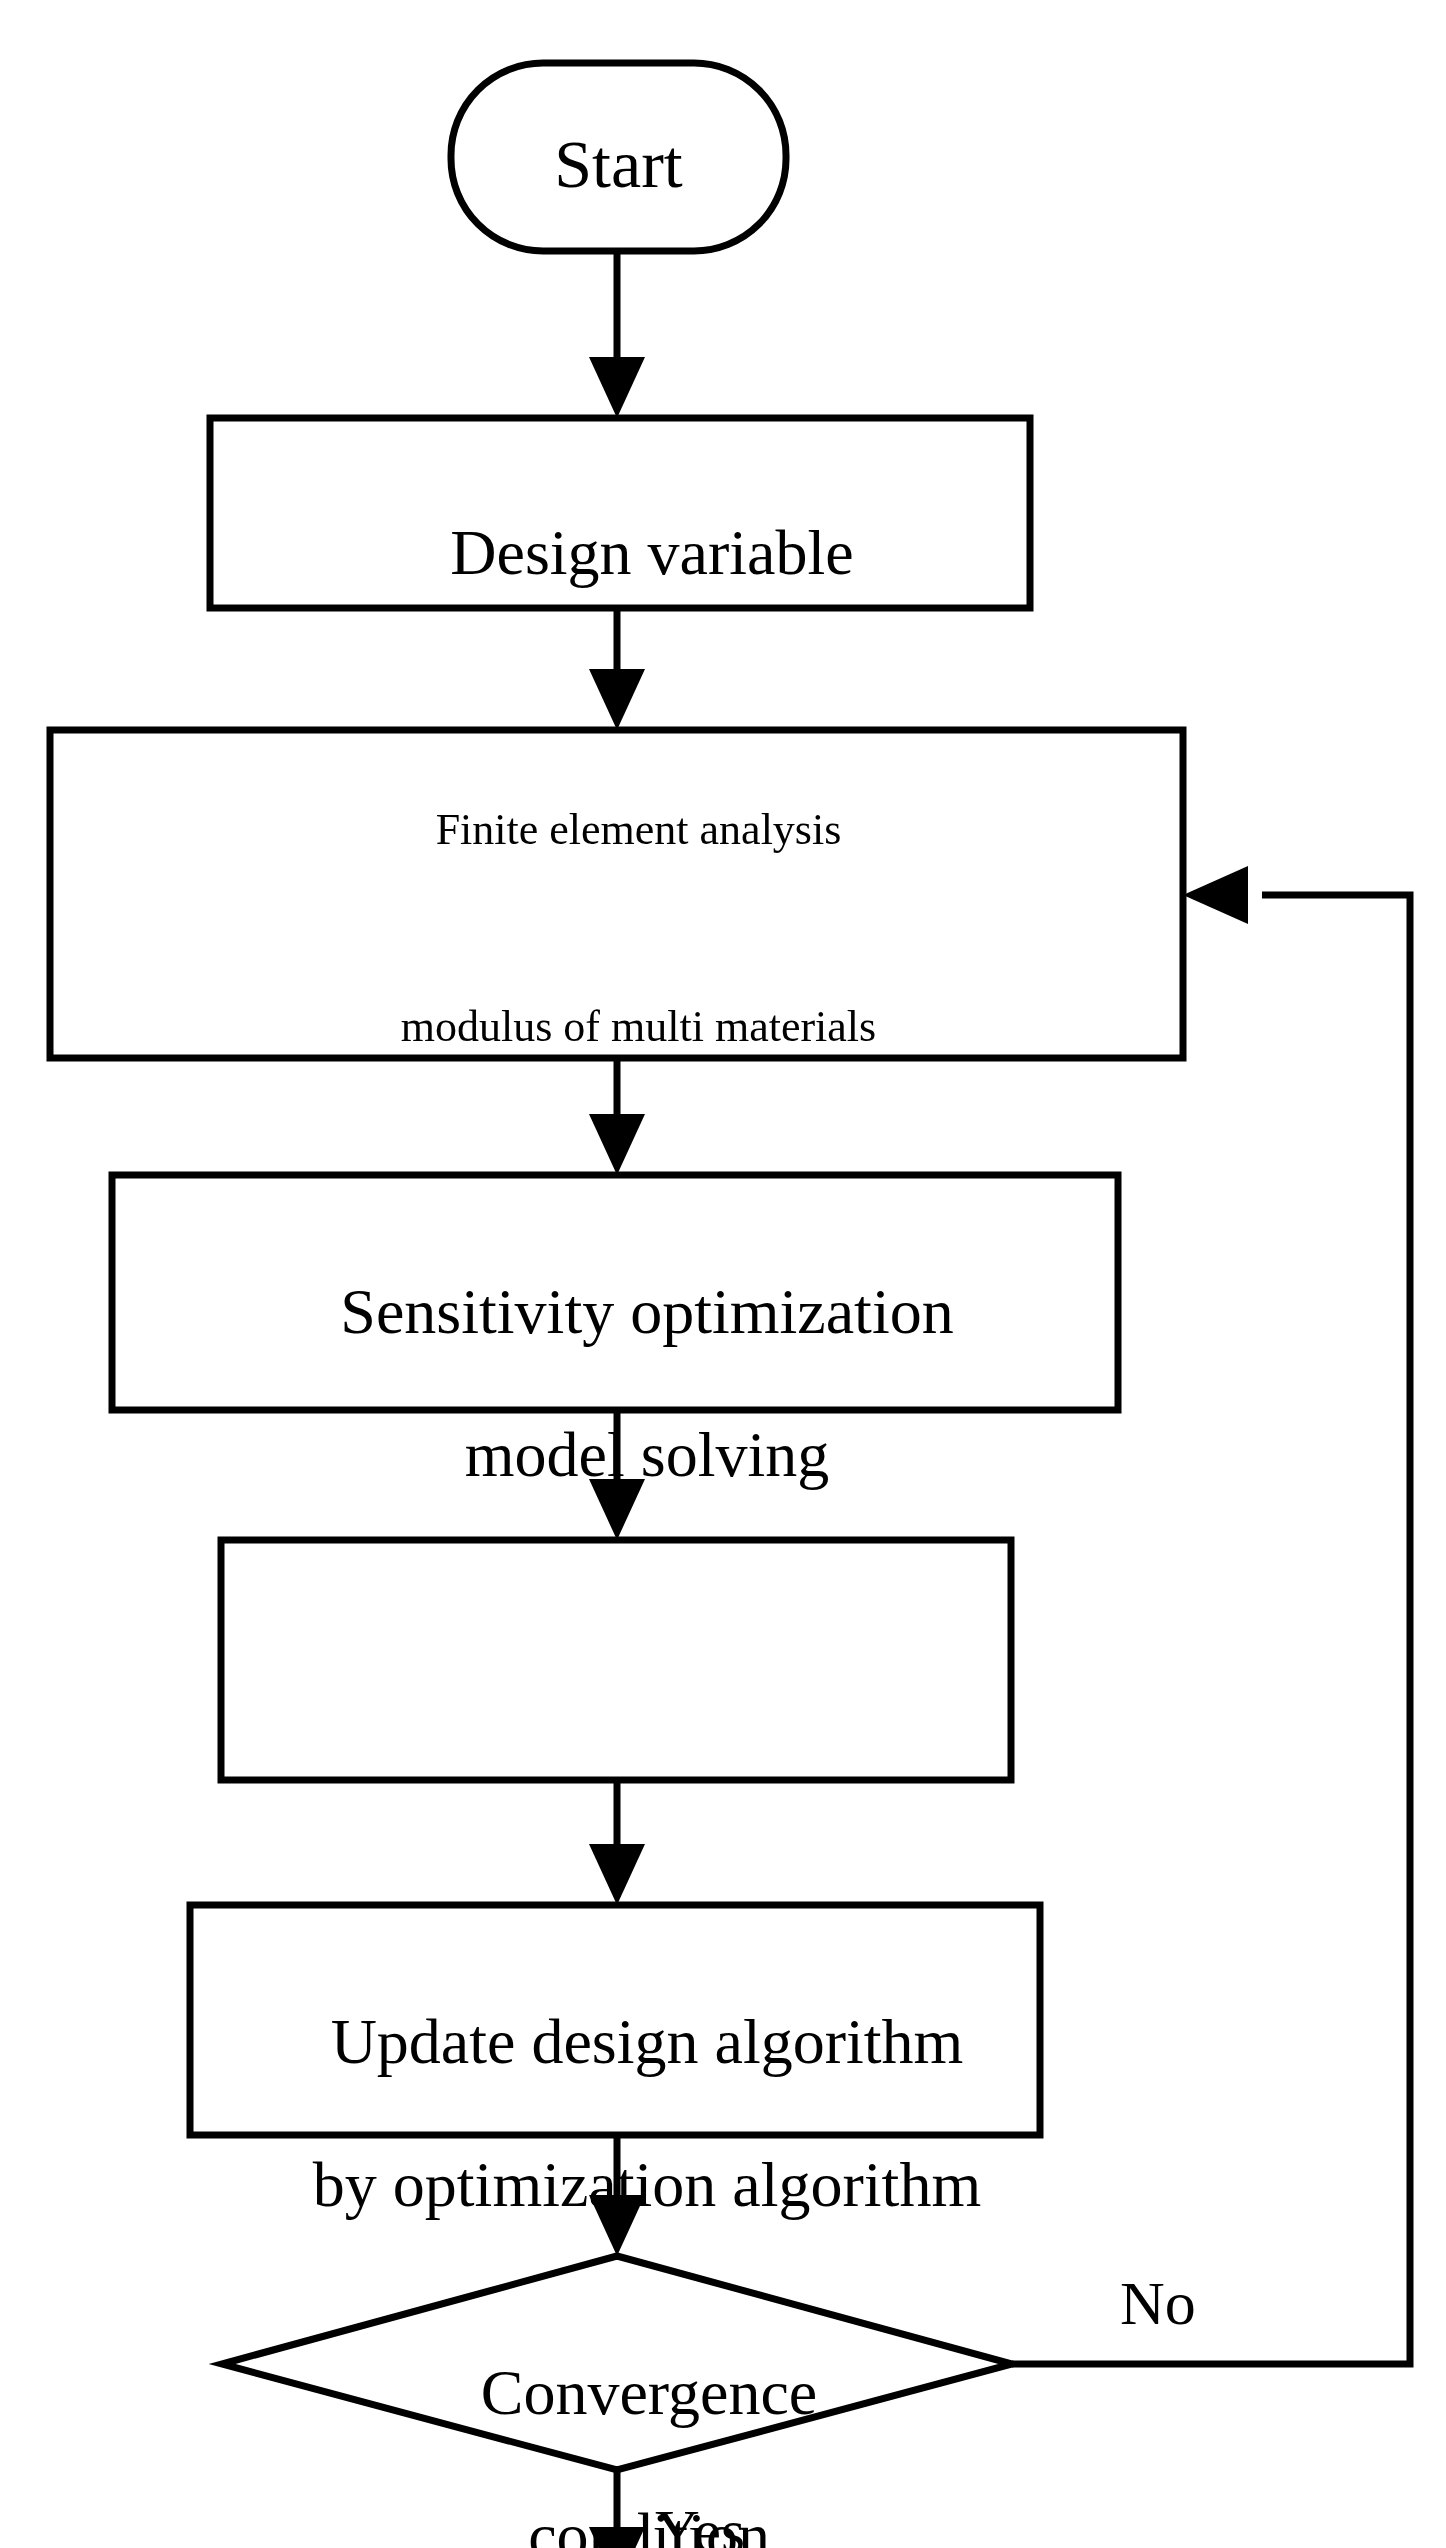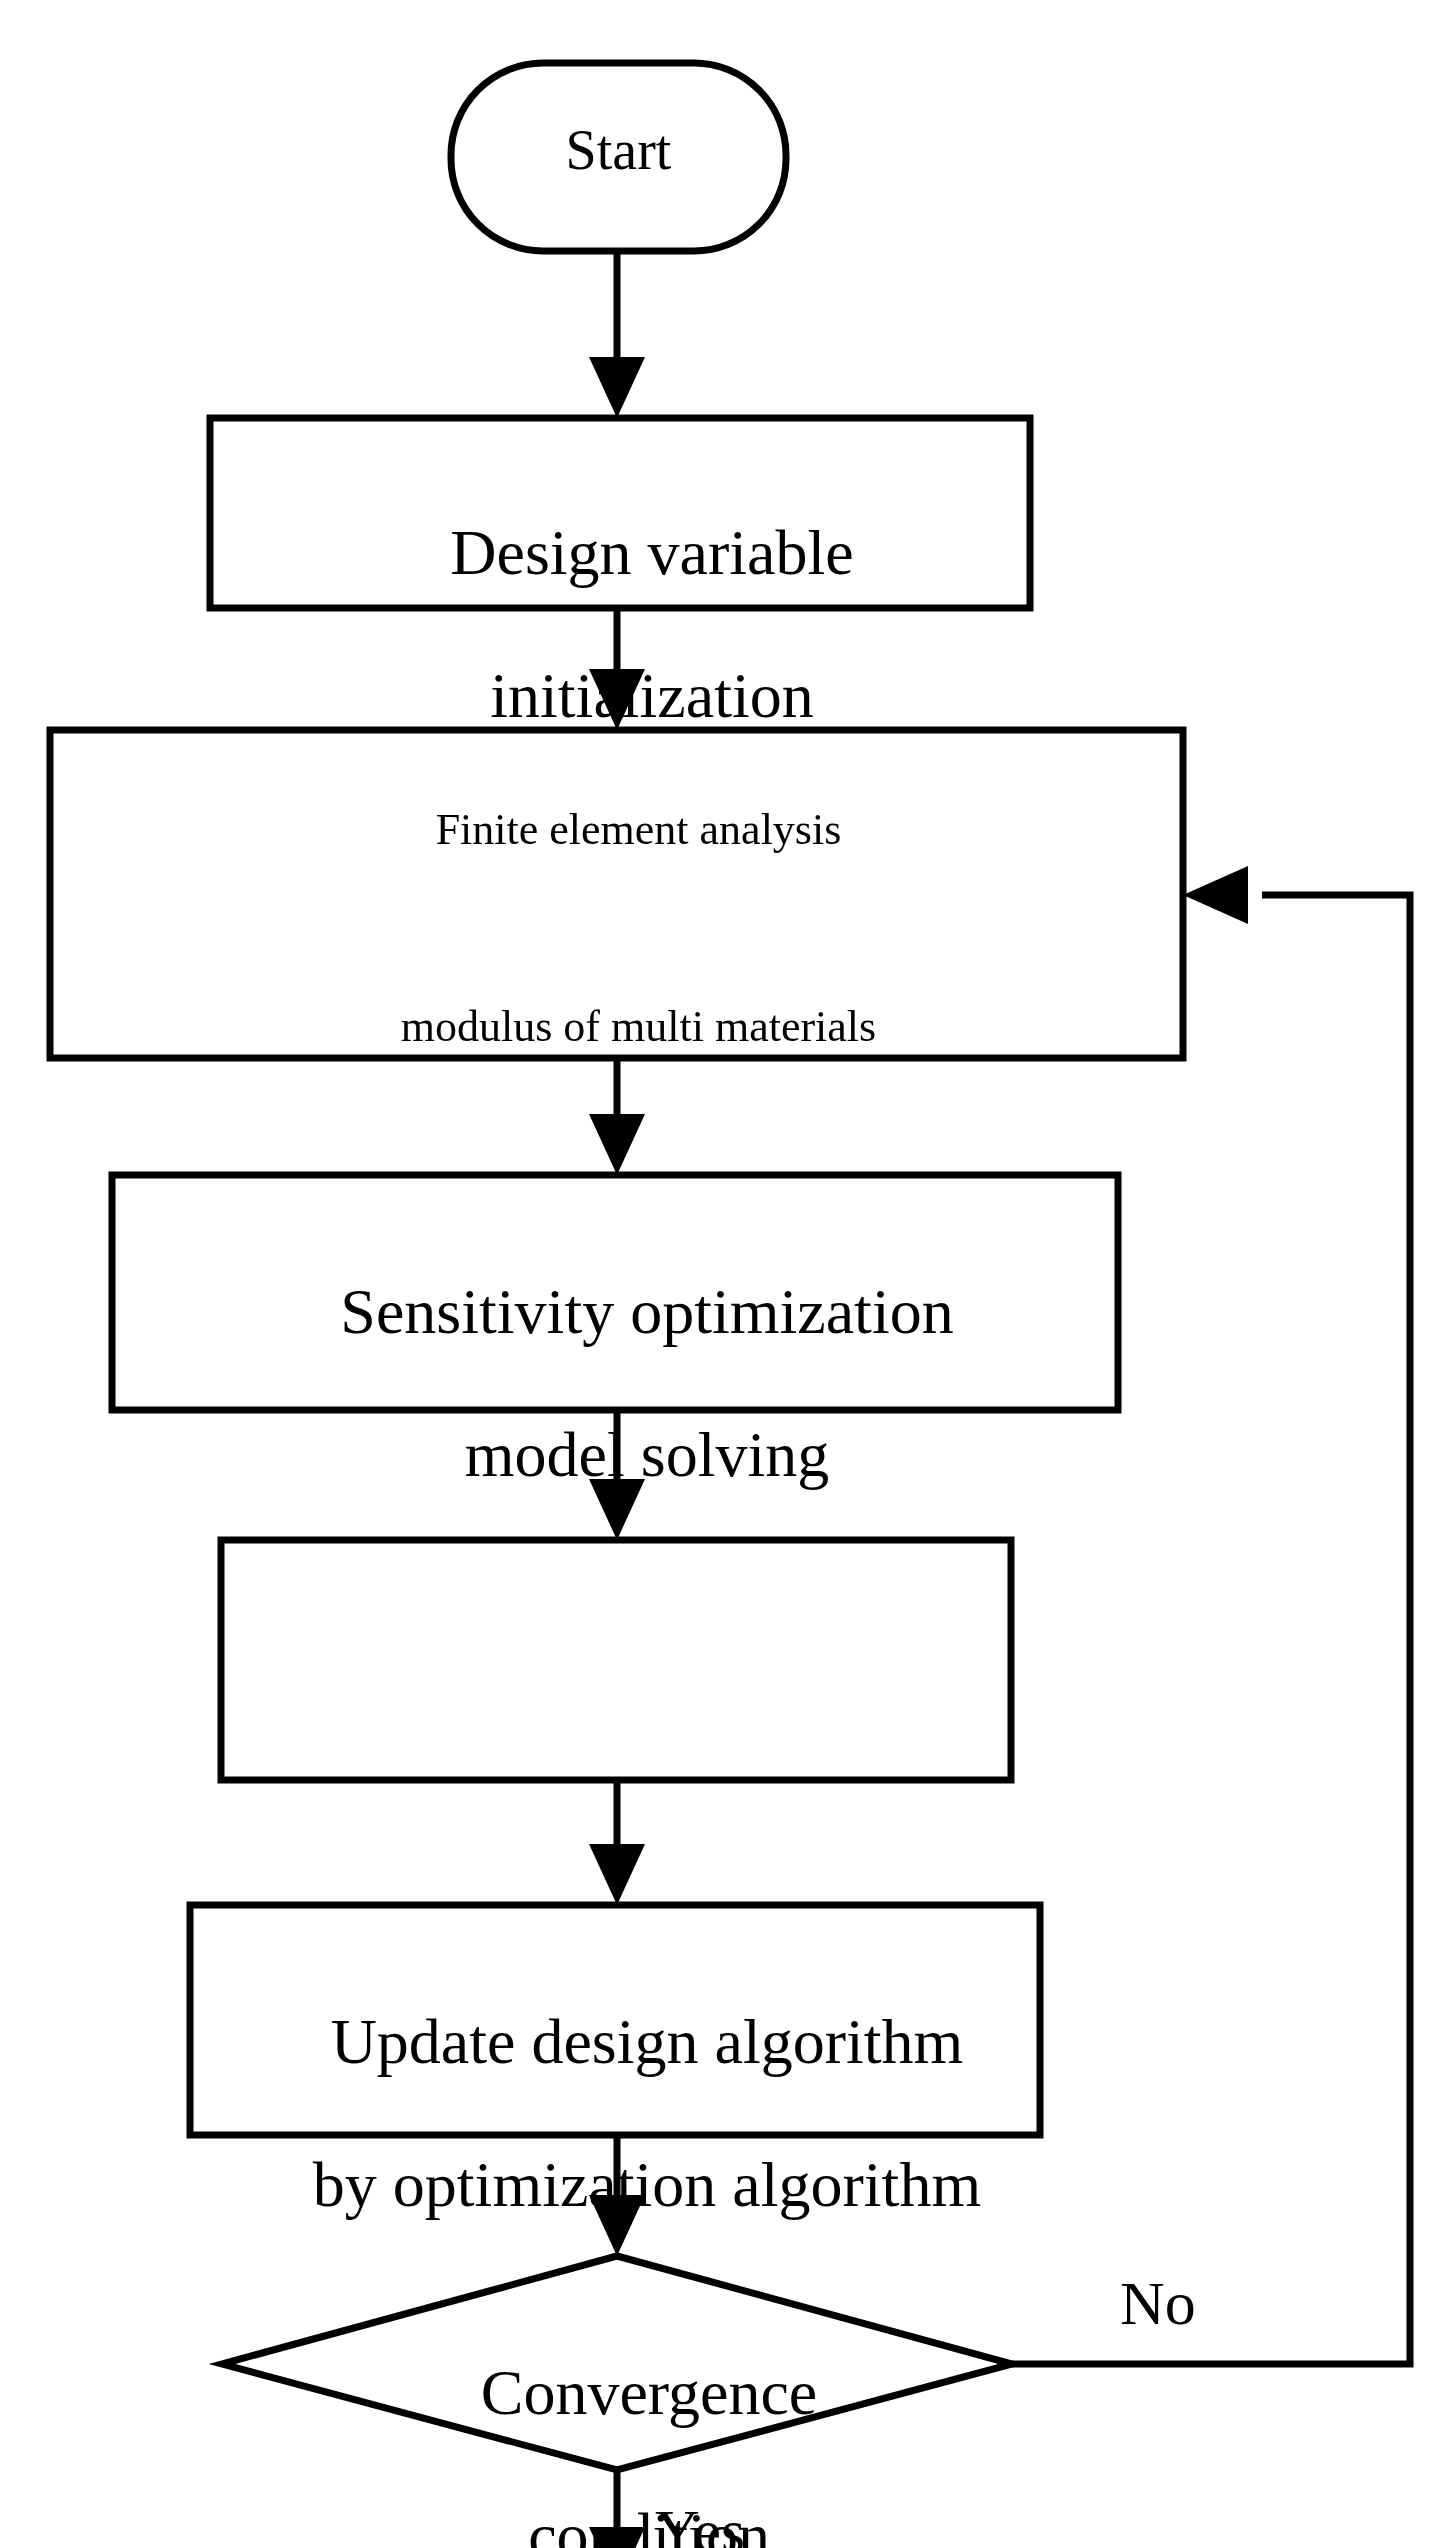--- a/index.html
+++ b/index.html
@@ -57,21 +57,21 @@
     pointer-events: none;
   }
   .edge-label {
     position: absolute;
     color: #000000;
     font-family: "Liberation Serif", "DejaVu Serif", serif;
     font-size: 62px;
     line-height: 1;
     white-space: pre;
   }
-  .lbl-start  { font-size: 56px; }
+  .lbl-start  { font-size: 68px; margin-top: 7px; }
   .lbl-box    { font-size: 64px; }
   .lbl-fea    { font-size: 44px; }
   .lbl-dia    { font-size: 64px; }
 </style>
 </head>
 <body>
 
 <div id="canvas">
 
   <svg id="flow-svg" viewBox="0 0 1446 2548">
@@ -131,21 +131,20 @@
     <polygon class="node-shape" points="617,2256 1012,2364 617,2470 222,2364"></polygon>
 
     <rect class="node-shape terminator" x="451" y="2588" width="335" height="178" rx="88" ry="88"></rect>
 
   </svg>
 
   <div class="node-label lbl-start" style="left:451px; top:119px; width:335px;">Start</div>
 
   <div class="node-label lbl-box" style="left:210px; top:445px; width:820px;">
     <span>Design variable</span><br>
-    <span>initialization</span>
   </div>
 
   <div class="node-label lbl-fea" style="left:50px; top:756px; width:1133px;">
     <span>Finite element analysis</span><br>
     <br>
     <span>modulus of multi materials</span>
   </div>
 
   <div class="node-label lbl-box" style="left:112px; top:1204px; width:1006px;">
     <span>Sensitivity optimization</span><br>

